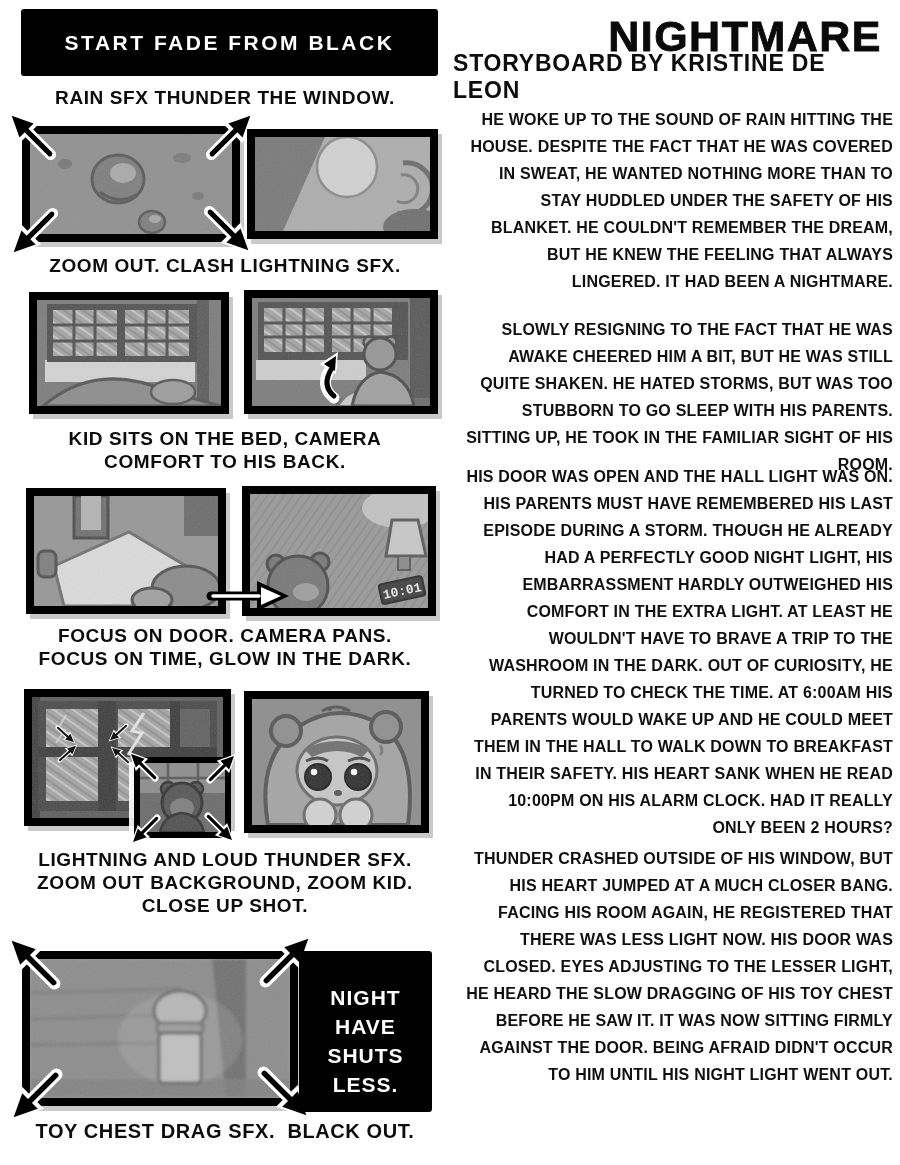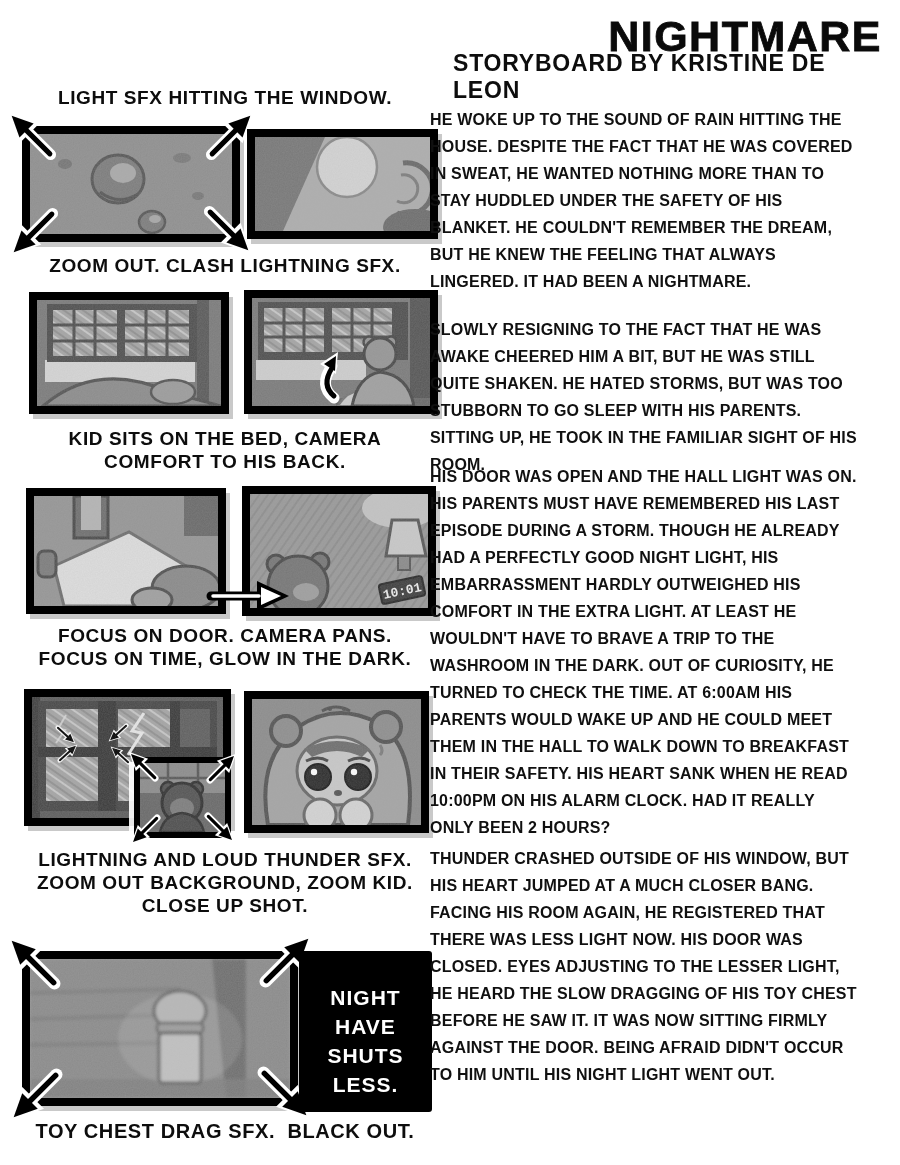--- a/index.html
+++ b/index.html
@@ -17,21 +17,21 @@
   .pre{white-space:pre-wrap;}
   
   .panel{position:absolute;border:8px solid #000;background:#9a9a9a;box-shadow:4px 5px 0 #c9c9c9;}
   .panel svg{display:block;}
   .overlay{position:absolute;overflow:visible;pointer-events:none;}
   
   .title{position:absolute;left:453px;width:429px;top:12px;text-align:right;
          font-size:43px;font-weight:bold;letter-spacing:1.5px;color:#0a0a0a;-webkit-text-stroke:0.8px #0a0a0a;}
   .subtitle{position:absolute;left:453px;width:429px;top:50px;text-align:left;
             font-size:23px;font-weight:bold;letter-spacing:0.8px;color:#0d0d0d;}
-  .para{position:absolute;left:430px;width:429px;text-align:left;font-size:16px;font-weight:bold;
+  .para{position:absolute;left:464px;width:429px;text-align:right;font-size:16px;font-weight:bold;
         line-height:27px;letter-spacing:0.2px;color:#101010;}
 </style>
 </head>
 <body>
 
 <div id="canvas">
 
   <svg width="0" height="0" style="position:absolute" aria-hidden="true">
     <defs>
       <filter id="grain" x="-10%" y="-10%" width="120%" height="120%">
@@ -51,22 +51,25 @@
       </pattern>
       <symbol id="arw" overflow="visible">
         <path d="M2,0 L38,0" stroke="#ffffff" stroke-width="11" stroke-linecap="round"></path>
         <polygon points="62,0 32,-14 32,14" fill="#ffffff"></polygon>
         <path d="M3,0 L38,0" stroke="#000000" stroke-width="5" stroke-linecap="round"></path>
         <polygon points="57,0 36,-10 36,10" fill="#000000"></polygon>
       </symbol>
     </defs>
   </svg>
 
-
-  <div class="cap" style="top:86px;">LIGHT SFX HITTING THE WINDOW.</div>
+  <div class="blackbox startbox">
+    <span>START FADE FROM BLACK</span>
+  </div>
+
+  <div class="cap" style="top:86px;">RAIN SFX THUNDER THE WINDOW.</div>
 
   <div class="panel" style="left:22px;top:126px;width:202px;height:100px;">
     <svg width="100%" height="100%" viewBox="0 0 202 100" preserveAspectRatio="none">
       <rect width="202" height="100" fill="#8f8f8f"></rect>
       <ellipse cx="35" cy="30" rx="7" ry="5" fill="#757575"></ellipse>
       <ellipse cx="152" cy="24" rx="9" ry="5" fill="#7a7a7a"></ellipse>
       <ellipse cx="168" cy="62" rx="6" ry="4" fill="#787878"></ellipse>
       <ellipse cx="88" cy="45" rx="26" ry="24" fill="#7c7c7c" stroke="#565656" stroke-width="3"></ellipse>
       <ellipse cx="93" cy="39" rx="13" ry="10" fill="#aaaaaa"></ellipse>
       <path d="M70,58 q18,14 38,2" stroke="#565656" stroke-width="3" fill="none"></path>

